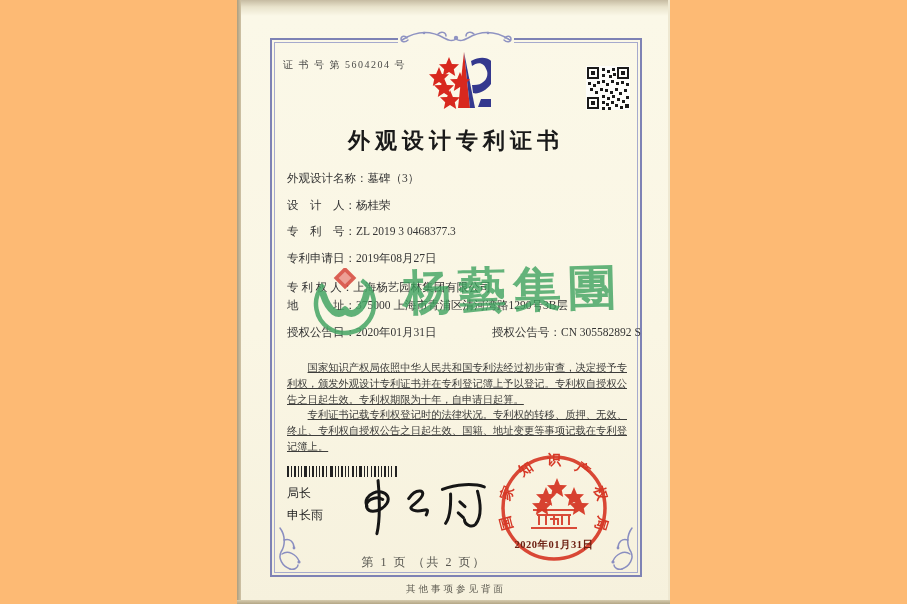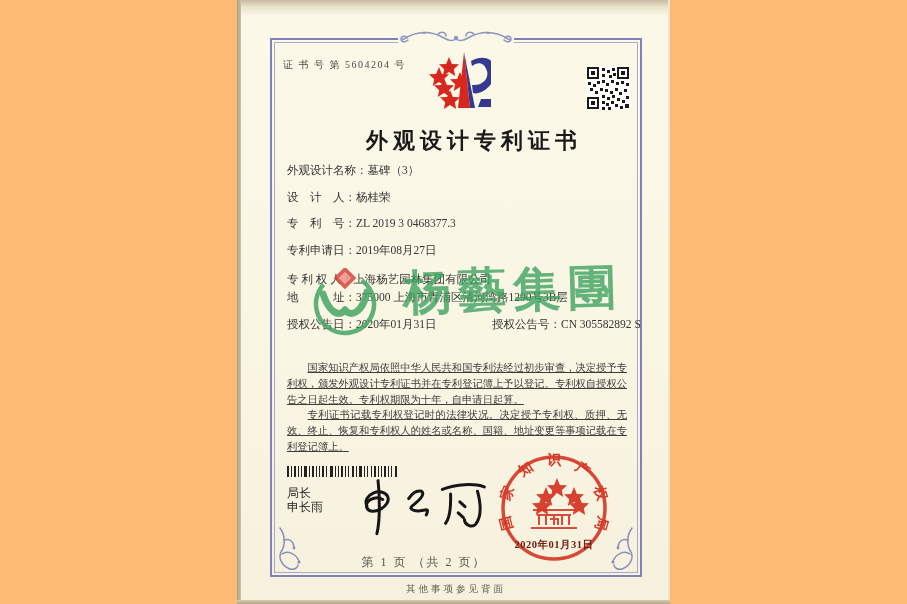--- a/index.html
+++ b/index.html
@@ -12,38 +12,38 @@
   .edge-bottom{position:absolute;left:0;bottom:0;width:100%;height:4px;background:linear-gradient(180deg,#d6cbae,#b4a685);}
   .edge-right{position:absolute;right:0;top:0;width:2px;height:100%;background:#eee8d2;}
 
   .frame{position:absolute;left:33px;top:38px;width:372px;height:539px;border:2px solid #7e82b4;box-sizing:border-box;}
   .frame::after{content:"";position:absolute;inset:2px;border:1px solid #a6aacd;}
 
   .abs{position:absolute;}
   .cert-no{left:46px;top:58px;font-size:10px;color:#4a4a48;letter-spacing:1.5px;}
   .logo{left:190px;top:48px;width:64px;height:68px;}
   .qr{left:349px;top:66px;width:44px;height:44px;}
-  .title{left:51px;width:372px;top:126px;text-align:center;font-size:22px;font-weight:bold;
+  .title{left:33px;width:372px;top:126px;text-align:center;font-size:22px;font-weight:bold;
     letter-spacing:5px;color:#1a1a1a;}
 
-  .fields{left:50px;top:163px;width:345px;font-size:11.5px;color:#353535;}
+  .fields{left:50px;top:171px;width:345px;font-size:11.5px;color:#353535;}
   .frow{display:flex;height:26.5px;line-height:15px;align-items:flex-start;}
   .frow.tight{height:21px;align-items:center;}
   .frow .lab{white-space:pre;}
   .frow .val{white-space:pre;}
   .grant-row{display:flex;height:26px;line-height:15px;}
   .grant-row .col1{width:205px;flex:none;white-space:pre;}
   .grant-row .col2{white-space:pre;}
 
   .paras{left:50px;top:360px;width:340px;font-size:10.3px;line-height:15.8px;color:#3d3d3b;text-align:justify;text-decoration:underline;}
   .paras p{margin:0;text-indent:2em;}
 
   .barcode{left:50px;top:466px;width:112px;height:11px;}
   .director{left:50px;top:486px;font-size:12px;font-weight:400;color:#242424;line-height:14px;}
-  .director .dn{}
+  .director .dn{margin-top:8px;}
   .signature{left:108px;top:474px;width:160px;height:66px;transform:rotate(-2deg);}
 
   .seal{left:258px;top:450px;width:118px;height:118px;}
   .seal-date{position:absolute;left:0;top:88px;width:118px;text-align:center;
     font-size:10.5px;font-weight:bold;color:#6e2012;letter-spacing:.5px;}
 
   .page-info{left:33px;width:308px;top:554px;text-align:center;font-size:12px;color:#55544e;letter-spacing:2px;}
   .footer-note{left:33px;width:372px;top:583px;text-align:center;font-size:9.5px;color:#5c5a50;letter-spacing:3px;}
 
   .wm-emblem{left:72px;top:268px;width:72px;height:68px;opacity:.85;}
@@ -215,21 +215,21 @@
       <rect x="31.5" y="5.5" width="9" height="9" transform="rotate(45 36 10)" fill="#eb9288"></rect>
       <g stroke="#46a565" stroke-width="7" fill="none" stroke-linecap="round">
         <path d="M14,26 C20,44 30,50 36,42"></path>
         <path d="M58,24 C54,44 42,50 36,42"></path>
       </g>
     </svg>
     <div class="abs wm-text">杨藝集團</div>
 
     <div class="abs paras">
       <p>国家知识产权局依照中华人民共和国专利法经过初步审查，决定授予专利权，颁发外观设计专利证书并在专利登记簿上予以登记。专利权自授权公告之日起生效。专利权期限为十年，自申请日起算。</p>
-      <p>专利证书记载专利权登记时的法律状况。决定授予专利权、质押、无效、终止、恢复和专利权人的姓名或名称、国籍、地址变更等事项记载在专利登记簿上。</p>
+      <p>专利证书记载专利权登记时的法律状况。专利权的转移、质押、无效、终止、专利权自授权公告之日起生效、国籍、地址变更等事项记载在专利登记簿上。</p>
     </div>
 
     <svg class="abs barcode" viewBox="0 0 112 11" preserveAspectRatio="none">
       <g fill="#222222">
         <rect x="0" width="2" height="11"></rect>
           <rect x="4" width="1" height="11"></rect>
           <rect x="7" width="2" height="11"></rect>
         <rect x="11" width="1" height="11"></rect>
           <rect x="14" width="1" height="11"></rect>
           <rect x="17" width="3" height="11"></rect>

